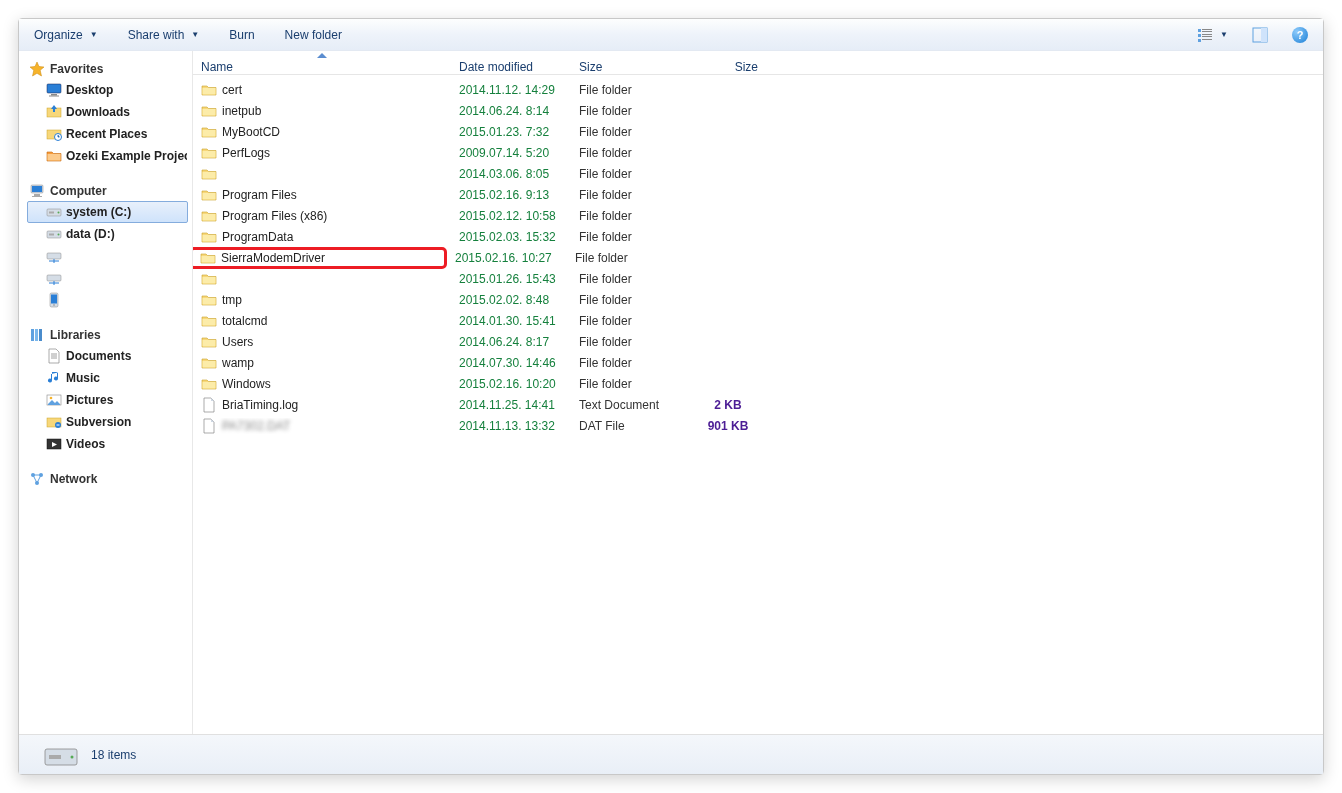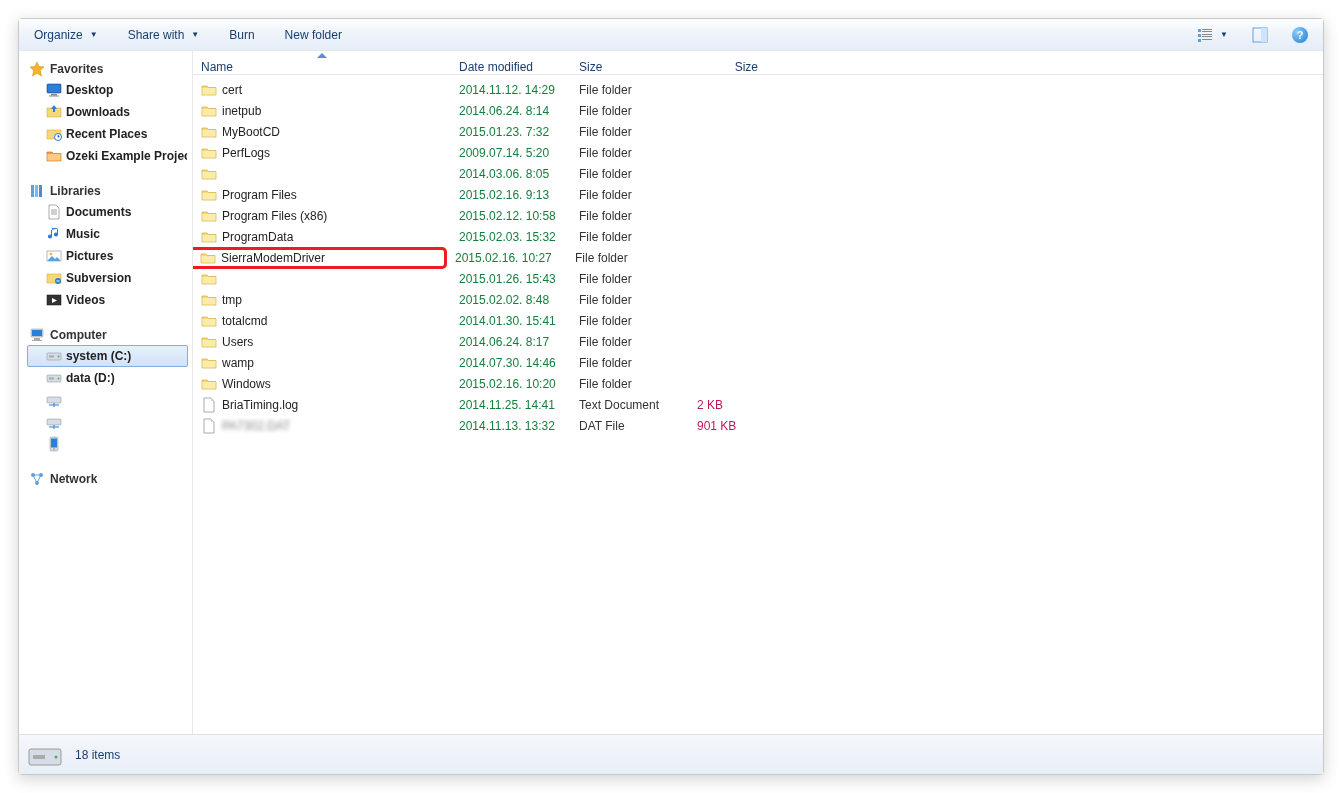--- a/index.html
+++ b/index.html
@@ -26,24 +26,24 @@
 .c-name { width: 258px; }
 .c-date { width: 120px; }
 .c-type { width: 118px; }
 .c-size { width: 78px; text-align: right; justify-content: flex-end; }
 .list { flex: 1; padding: 4px 0; overflow: auto; }
 .row { height: 21px; display: flex; align-items: center; cursor: default; }
 .cell { padding: 0 8px; white-space: nowrap; overflow: hidden; text-overflow: ellipsis; color: #222; }
 .cell-name { width: 258px; display: flex; align-items: center; gap: 5px; }
 .cell-date { width: 120px; color: #15803d; }
 .cell-type { width: 118px; color: #333; }
-.cell-size { width: 78px; text-align: left; color: #be185d; }
+.cell-size { width: 78px; text-align: center; color: #4c1d95; font-weight: bold; }
 .hl { border: 3px solid #ed1c24; border-radius: 5px; margin: -1px 0 -1px -4px; padding-right: 6px; background: #fff; }
 .row.blur .cell-name span:last-child { filter: blur(2px); opacity: .55; }
-.status { height: 40px; border-top: 1px solid #e0e0e0; background: linear-gradient(to bottom,#f4f7fb,#e9eff7); display: flex; align-items: center; gap: 12px; padding: 0 8px; color: #1a3e6e; }
+.status { height: 40px; border-top: 1px solid #e0e0e0; background: linear-gradient(to bottom,#f4f7fb,#e9eff7); display: flex; align-items: center; gap: 12px; padding: 0 24px; color: #1a3e6e; }
 .status .drive { width: 36px; height: 28px; }
 .help-circle { width:16px; height:16px; border-radius:50%; background: radial-gradient(circle at 30% 30%, #8ecbfb, #1a7fd6); color:#fff; display:inline-flex; align-items:center; justify-content:center; font-weight:bold; font-size:11px; }
 </style>
 </head>
 <body>
 
 <svg width="0" height="0" style="position:absolute">
 <defs>
 <symbol id="i-folder" viewBox="0 0 16 16">
         <path fill="#f7d77a" stroke="#c9a22a" stroke-width=".6" d="M1 4h5l1.5 1.5H15V13H1z"></path>
@@ -233,20 +233,72 @@
                 </svg>
               </span>
               <span>Ozeki Example Projects</span>
             </div>
           </div>
       </div>
       <div class="nav-group">
         <div class="nav-head">
             <span class="ico">
               <svg width="16" height="16">
+                <use href="#i-computer"></use>
+              </svg>
+            </span>
+            <span>Computer</span>
+          </div>
+        <div id="comp-items">
+            <div class="nav-item selected">
+              <span class="ico">
+                <svg width="16" height="16">
+                  <use href="#i-drive"></use>
+                </svg>
+              </span>
+              <span>system (C:)</span>
+            </div>
+            <div class="nav-item">
+              <span class="ico">
+                <svg width="16" height="16">
+                  <use href="#i-drive"></use>
+                </svg>
+              </span>
+              <span>data (D:)</span>
+            </div>
+            <div class="nav-item blur">
+              <span class="ico">
+                <svg width="16" height="16">
+                  <use href="#i-netdrive"></use>
+                </svg>
+              </span>
+              <span></span>
+            </div>
+            <div class="nav-item blur">
+              <span class="ico">
+                <svg width="16" height="16">
+                  <use href="#i-netdrive"></use>
+                </svg>
+              </span>
+              <span></span>
+            </div>
+            <div class="nav-item blur">
+              <span class="ico">
+                <svg width="16" height="16">
+                  <use href="#i-device"></use>
+                </svg>
+              </span>
+              <span></span>
+            </div>
+          </div>
+      </div>
+      <div class="nav-group">
+        <div class="nav-head">
+            <span class="ico">
+              <svg width="16" height="16">
                 <use href="#i-libraries"></use>
               </svg>
             </span>
             <span>Libraries</span>
           </div>
         <div id="lib-items">
             <div class="nav-item">
               <span class="ico">
                 <svg width="16" height="16">
                   <use href="#i-doc"></use>
@@ -278,72 +330,20 @@
               </span>
               <span>Subversion</span>
             </div>
             <div class="nav-item">
               <span class="ico">
                 <svg width="16" height="16">
                   <use href="#i-video"></use>
                 </svg>
               </span>
               <span>Videos</span>
-            </div>
-          </div>
-      </div>
-      <div class="nav-group">
-        <div class="nav-head">
-            <span class="ico">
-              <svg width="16" height="16">
-                <use href="#i-computer"></use>
-              </svg>
-            </span>
-            <span>Computer</span>
-          </div>
-        <div id="comp-items">
-            <div class="nav-item selected">
-              <span class="ico">
-                <svg width="16" height="16">
-                  <use href="#i-drive"></use>
-                </svg>
-              </span>
-              <span>system (C:)</span>
-            </div>
-            <div class="nav-item">
-              <span class="ico">
-                <svg width="16" height="16">
-                  <use href="#i-drive"></use>
-                </svg>
-              </span>
-              <span>data (D:)</span>
-            </div>
-            <div class="nav-item blur">
-              <span class="ico">
-                <svg width="16" height="16">
-                  <use href="#i-netdrive"></use>
-                </svg>
-              </span>
-              <span></span>
-            </div>
-            <div class="nav-item blur">
-              <span class="ico">
-                <svg width="16" height="16">
-                  <use href="#i-netdrive"></use>
-                </svg>
-              </span>
-              <span></span>
-            </div>
-            <div class="nav-item blur">
-              <span class="ico">
-                <svg width="16" height="16">
-                  <use href="#i-device"></use>
-                </svg>
-              </span>
-              <span></span>
             </div>
           </div>
       </div>
       <div class="nav-group">
         <div class="nav-head">
             <span class="ico">
               <svg width="16" height="16">
                 <use href="#i-network"></use>
               </svg>
             </span>

